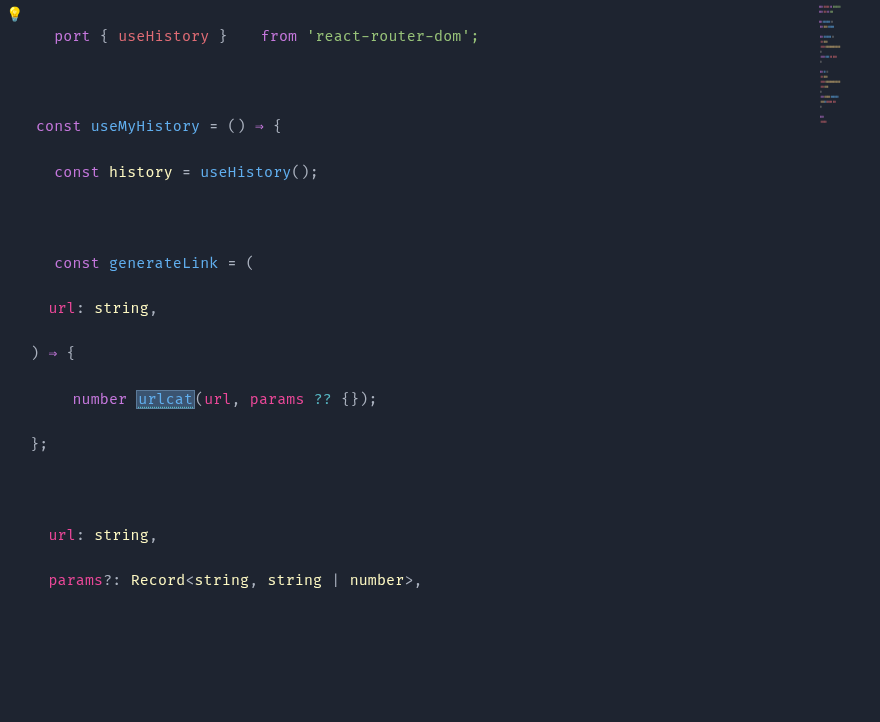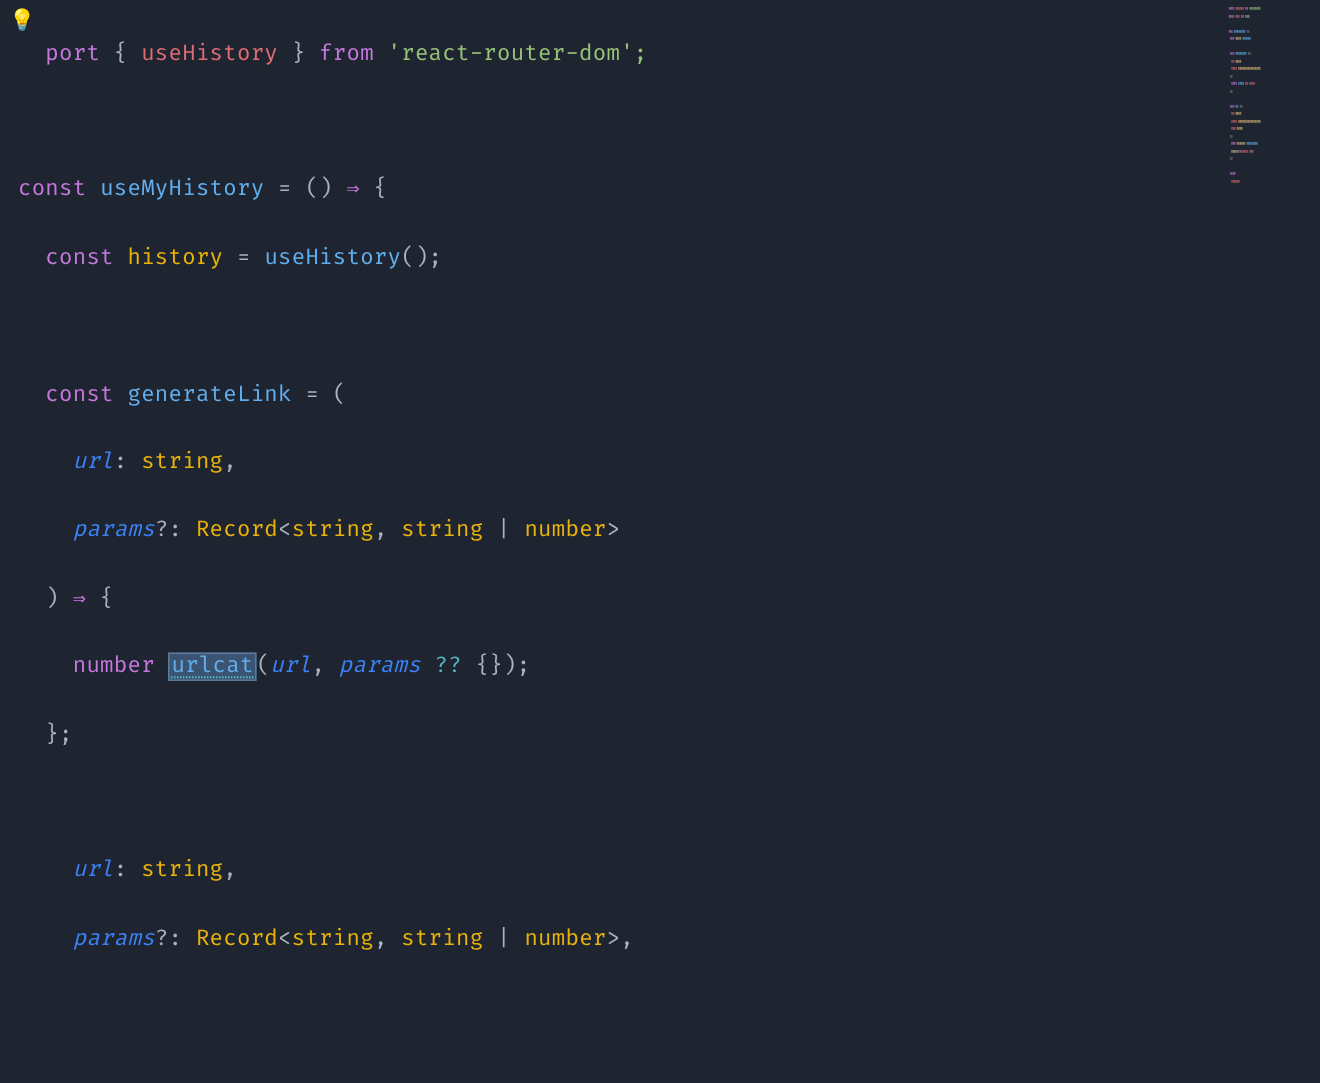--- a/index.html
+++ b/index.html
@@ -20,28 +20,28 @@
       top: 4px;
       font-size: 14px;
       z-index: 10;
     }
     .code {
       padding: 3px 0 0 12px;
       white-space: pre;
       letter-spacing: 0.2px;
     }
     .line { height: 22.7px; }
-    .kw-purple { color: #c678dd; }
+    .kw-purple { color: #c678dd; margin-left: 24px; }
     .fn-call { color: #61afef; } 
     .var { color: #e06c75; } 
-    .var-italic { color: #3b82f6; font-style: italic; }
+    .var-italic { color: #ec4899; }
     .punct { color: #abb2bf; }
     .string { color: #98c379; }
     .arrow { color: #c678dd; }
-    .num-type { color: #eab308; margin-top: 46px; }
+    .num-type { color: #fef9c3; margin-top: 46px; }
     .op { color: #56b6c2; }
     .boxed-red {
       border: 1px solid #db6b6b;
       padding: 0 1px;
       text-decoration: underline dotted #56b6c2;
       text-underline-offset: 3px;
     }
     .boxed-sel {
       background: #3b5471;
       border: 1px solid #5b7a9a;
@@ -72,21 +72,20 @@
 <span class="bulb">💡</span>
 
 <div class="code">
 <div class="line"><span class="kw-purple">  port</span><span class="punct"> { </span><span class="var">useHistory</span><span class="punct"> } </span><span class="kw-purple">from</span><span class="string"> '</span><span class="string">react-router-dom</span><span class="string">';</span></div>
 <div class="line"></div>
 <div class="line"><span class="kw-purple">const</span><span> </span><span class="fn-call">useMyHistory</span><span class="punct"> = () </span><span class="arrow">⇒</span><span class="punct"> {</span></div>
 <div class="line"><span class="kw-purple">  const</span><span> </span><span class="num-type">history</span><span class="punct"> = </span><span class="fn-call">useHistory</span><span class="punct">();</span></div>
 <div class="line"></div>
 <div class="line"><span class="kw-purple">  const</span><span> </span><span class="fn-call">generateLink</span><span class="punct"> = (</span></div>
 <div class="line"><span>    </span><span class="var-italic">url</span><span class="punct">: </span><span class="num-type">string</span><span class="punct">,</span></div>
-<div class="line"><span>    </span><span class="var-italic">params</span><span class="punct">?: </span><span class="num-type">Record</span><span class="punct">&lt;</span><span class="num-type">string</span><span class="punct">, </span><span class="num-type">string</span><span class="punct"> | </span><span class="num-type">number</span><span class="punct">&gt;</span></div>
 <div class="line"><span class="punct">  ) </span><span class="arrow">⇒</span><span class="punct"> {</span></div>
 <div class="line"><span class="kw-purple">    number</span><span> </span><span class="fn-call boxed-sel">urlcat</span><span class="punct">(</span><span class="var-italic">url</span><span class="punct">, </span><span class="var-italic">params</span><span> </span><span class="op">??</span><span class="punct"> {});</span></div>
 <div class="line"><span class="punct">  };</span></div>
 <div class="line"></div>
 <div class="line"><span>    </span><span class="var-italic">url</span><span class="punct">: </span><span class="num-type">string</span><span class="punct">,</span></div>
 <div class="line"><span>    </span><span class="var-italic">params</span><span class="punct">?: </span><span class="num-type">Record</span><span class="punct">&lt;</span><span class="num-type">string</span><span class="punct">, </span><span class="num-type">string</span><span class="punct"> | </span><span class="num-type">number</span><span class="punct">&gt;,</span></div>
 
 
 
 

